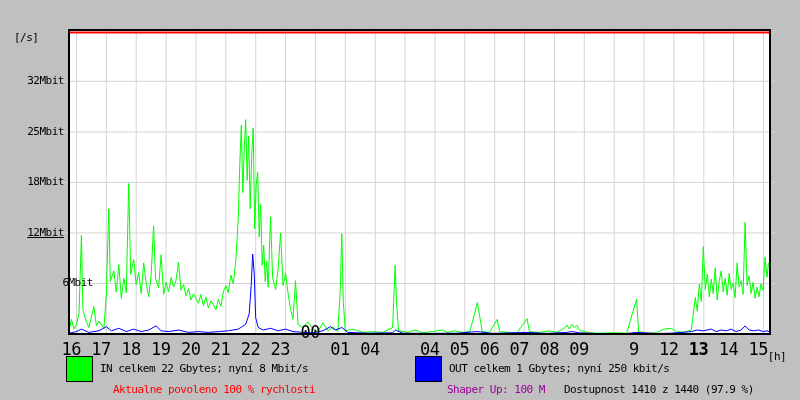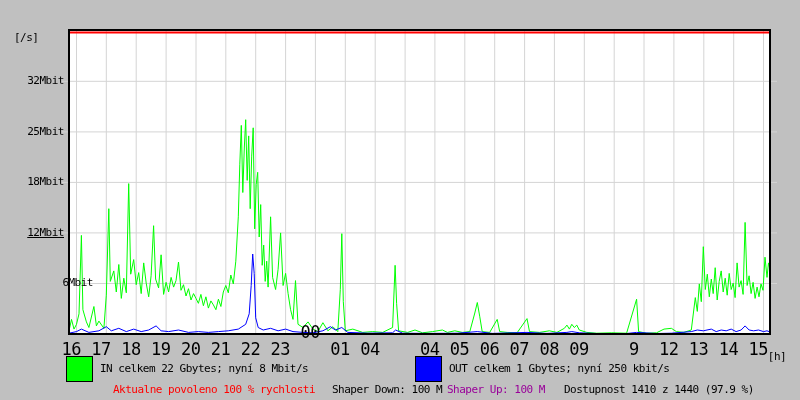--- a/index.html
+++ b/index.html
@@ -96,31 +96,30 @@
       <span class="xlab" style="left: 330.317px; top: 339px;">01</span>
       <span class="xlab" style="left: 360.19px; top: 339px;">04</span>
       <span class="xlab" style="left: 419.934px; top: 339px;">04</span>
       <span class="xlab" style="left: 449.806px; top: 339px;">05</span>
       <span class="xlab" style="left: 479.678px; top: 339px;">06</span>
       <span class="xlab" style="left: 509.55px; top: 339px;">07</span>
       <span class="xlab" style="left: 539.423px; top: 339px;">08</span>
       <span class="xlab" style="left: 569.295px; top: 339px;">09</span>
       <span class="xlab" style="left: 629.039px; top: 339px;">9</span>
       <span class="xlab" style="left: 658.911px; top: 339px;">12</span>
-      <span class="xlab" style="left: 688.783px; top: 339px;">13</span>
+      <span class="xlab" style="left: 688.783px; top: 339px; font-weight: bold;">13</span>
       <span class="xlab" style="left: 718.656px; top: 339px;">14</span>
       <span class="xlab" style="left: 748.528px; top: 339px;">15</span>
     </div>
 
   <span class="lab unit-x">[h]</span>
 
   <div class="swatch sw-in" style="background: rgb(0, 255, 0);"></div>
   <span class="lab legend-in-label">IN celkem 22 Gbytes; nyní 8 Mbit/s</span>
 
   <div class="swatch sw-out" style="background: rgb(0, 0, 255);"></div>
   <span class="lab legend-out-label">OUT celkem 1 Gbytes; nyní 250 kbit/s</span>
 
   <span class="lab st-allowed" style="color: rgb(255, 0, 0);">Aktualne povoleno 100 % rychlosti</span>
-  <span class="lab st-down">Shaper Down: 100 M</span>
   <span class="lab st-up" style="color: rgb(153, 0, 153);">Shaper Up: 100 M</span>
   <span class="lab st-avail">Dostupnost 1410 z 1440 (97.9 %)</span>
 
 </div>
 
 </body></html>

